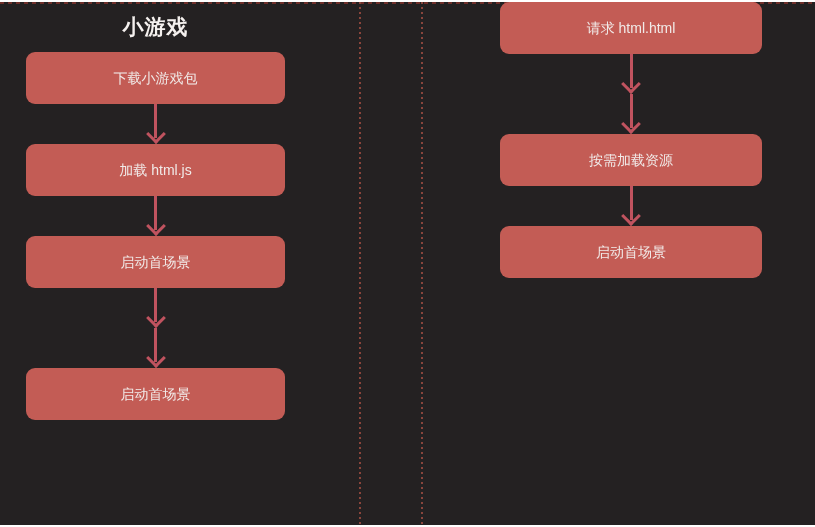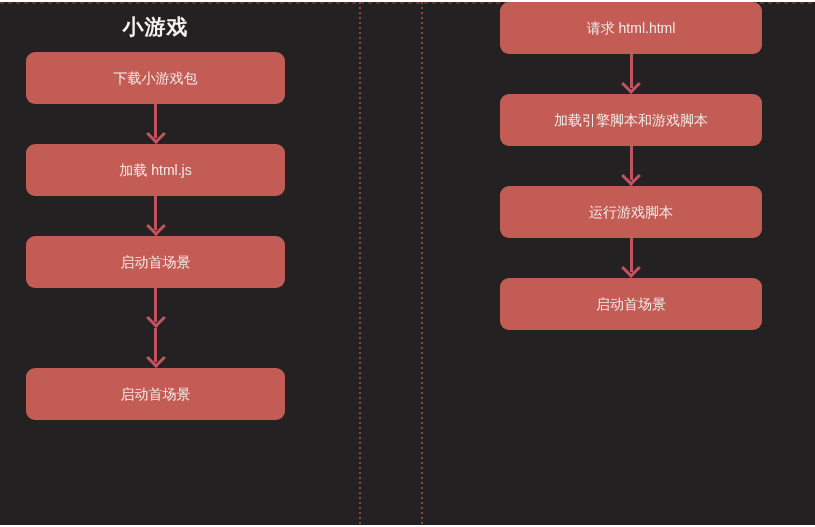--- a/index.html
+++ b/index.html
@@ -147,28 +147,27 @@
 
   <div class="column browser">
 
     <div class="node">请求 html.html</div>
 
     <div class="flow-arrow">
       <span class="arrow-line"></span>
       <span class="arrow-head"></span>
     </div>
 
-    <div class="node">加载引擎脚本和游戏脚本</div>
 
     <div class="flow-arrow">
       <span class="arrow-line"></span>
       <span class="arrow-head"></span>
     </div>
 
-    <div class="node">运行游戏脚本</div>
+    <div class="node">按需加载资源</div>
 
     <div class="flow-arrow">
       <span class="arrow-line"></span>
       <span class="arrow-head"></span>
     </div>
 
     <div class="node">启动首场景</div>
   </div>
 </div>
 

